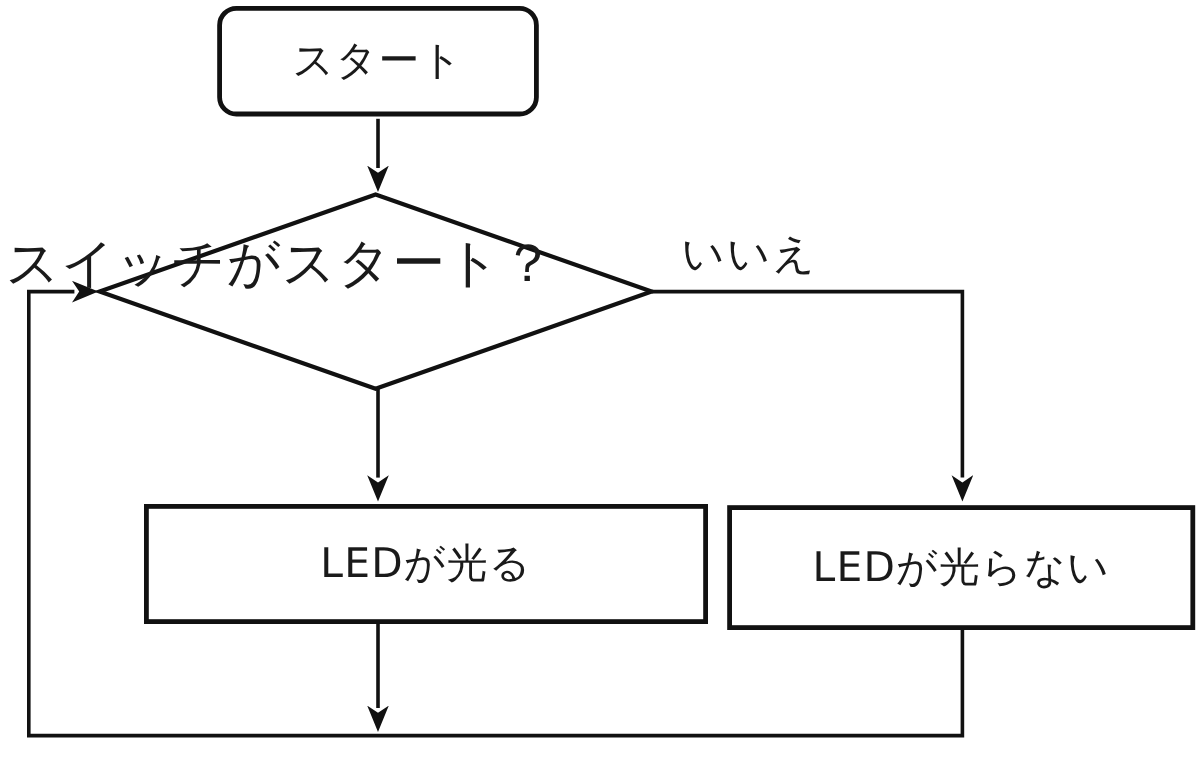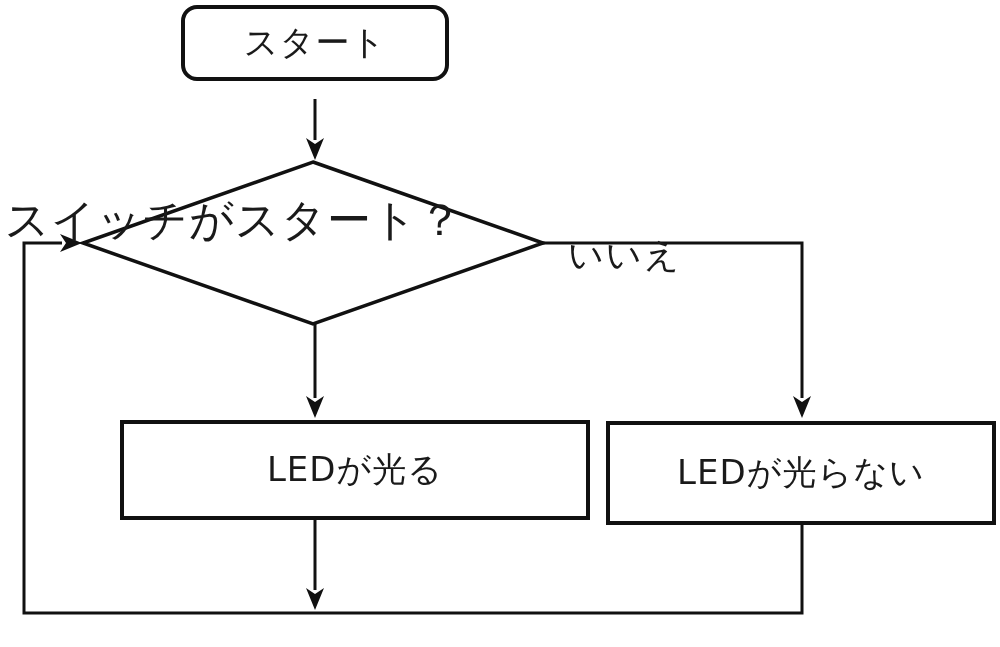--- a/index.html
+++ b/index.html
@@ -42,21 +42,21 @@
     display: flex;
     align-items: center;
     justify-content: center;
     color: var(--text, #1a1a1a);
     font-size: 34px;
     letter-spacing: 1px;
     white-space: nowrap;
   }
   .node.terminator {
     left: 181px; top: 5px;
-    width: 268px; height: 76px;
+    width: 268px; height: 92px;
     border-radius: 16px;
   }
   .node.process-left {
     left: 120px; top: 420px;
     width: 470px; height: 100px;
   }
   .node.process-right {
     left: 606px; top: 421px;
     width: 390px; height: 104px;
   }
@@ -73,21 +73,20 @@
     letter-spacing: 1px;
     white-space: nowrap;
     justify-content: flex-end;
   }
   .edge-label {
     position: absolute;
     color: var(--text, #1a1a1a);
     font-size: 35px;
     letter-spacing: 2px;
     white-space: nowrap;
-    margin-top: 44px;
   }
   .edge-label.no  { left: 568px; top: 188px; }
   .edge-label.yes { left: 337px; top: 340px; }
 </style>
 </head>
 <body>
 
 <div class="canvas">
 
   <svg class="wires" viewBox="0 0 1000 647" xmlns="http://www.w3.org/2000/svg">

